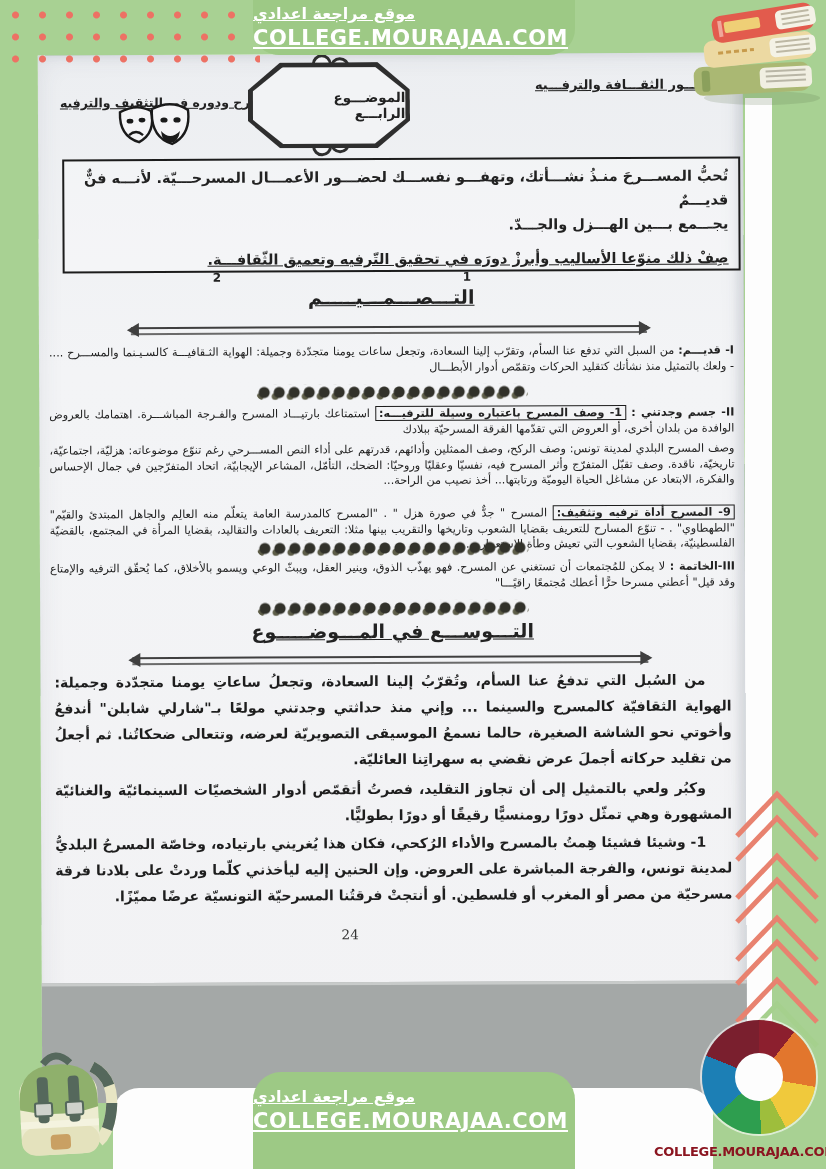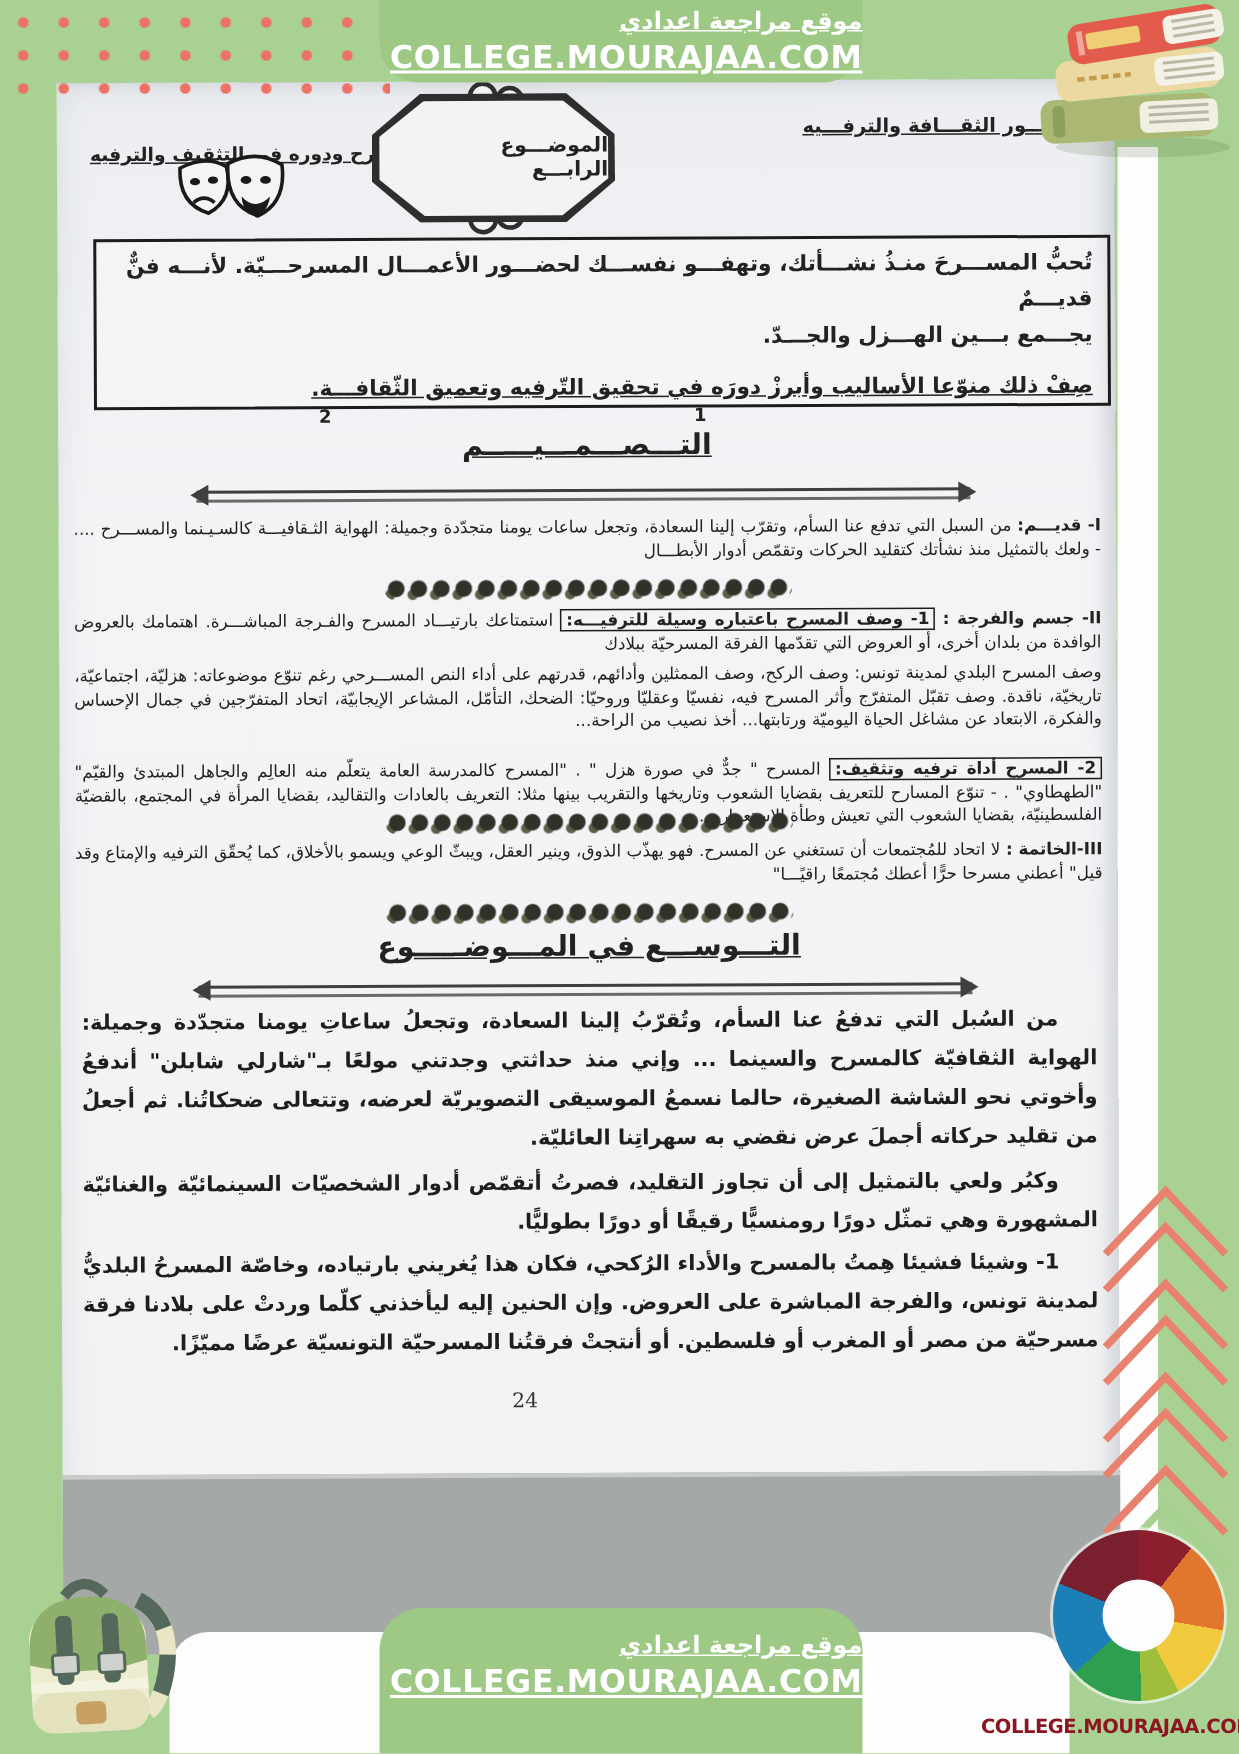--- a/index.html
+++ b/index.html
@@ -1,19 +1,19 @@
 <!DOCTYPE html>
 <html lang="ar"><head>
 <meta charset="utf-8">
 <style>
   html,body{margin:0;padding:0;}
   body{width:826px;height:1169px;position:relative;overflow:hidden;
        background:#a8d193;font-family:"DejaVu Sans","Liberation Sans",sans-serif;}
   
-  .tab{position:absolute;left:253px;width:322px;background:#9dc985;text-align:right;z-index:6;}
+  .tab{position:absolute;left:253px;width:322px;background:#9dc985;text-align:left;z-index:6;}
   .tab.top{top:0;height:55px;border-radius:0 0 26px 26px;padding-top:3px;box-sizing:border-box;}
   .tab.bottom{top:1072px;height:97px;border-radius:28px 28px 0 0;padding-top:14px;box-sizing:border-box;}
   .banner-ar{color:#fff;font-weight:bold;font-size:16px;text-decoration:underline;line-height:22px;}
   .banner-en{color:#fff;font-weight:bold;font-size:21px;text-decoration:underline;line-height:26px;letter-spacing:.5px;}
   
   .dots{position:absolute;left:2px;top:4px;width:258px;height:64px;z-index:4;
         background-image:radial-gradient(circle,#ed7164 3px,rgba(0,0,0,0) 4px);
         background-size:27px 22px;}
   .right-strip{position:absolute;left:745px;top:98px;width:27px;height:1006px;background:#fdfdfd;z-index:1;}
   .chevrons{position:absolute;left:735px;top:778px;z-index:3;}
@@ -171,35 +171,35 @@
     <div class="arrowline" style="left:92px;width:516px;top:272px;"></div>
 
     <div class="para" style="top:290px;">
       <span class="plabel">I- قديـــم:</span>
       <span>من السبل التي تدفع عنا السأم، وتقرّب إلينا السعادة، وتجعل ساعات يومنا متجدّدة وجميلة: الهواية الثـقافيـــة كالسـيـنما والمســـرح .... - ولعك بالتمثيل منذ نشأتك كتقليد الحركات وتقمّص أدوار الأبطـــال</span>
     </div>
 
     <div class="sep" style="top:330px;"></div>
 
     <div class="para" style="top:352px;">
-      <span class="plabel">II- جسم والفرجة :</span>
+      <span class="plabel">II- جسم وجدتني :</span>
       <span class="boxed">1- وصف المسرح باعتباره وسيلة للترفيـــه:</span>
       <span>استمتاعك بارتيـــاد المسرح والفـرجة المباشـــرة. اهتمامك بالعروض الوافدة من بلدان أخرى، أو العروض التي تقدّمها الفرقة المسرحيّة ببلادك</span>
     </div>
     <div class="para" style="top:388px;">وصف المسرح البلدي لمدينة تونس: وصف الركح، وصف الممثلين وأدائهم، قدرتهم على أداء النص المســـرحي رغم تنوّع موضوعاته: هزليّة، اجتماعيّة، تاريخيّة، ناقدة. وصف تقبّل المتفرّج وأثر المسرح فيه، نفسيّا وعقليّا وروحيّا: الضحك، التأمّل، المشاعر الإيجابيّة، اتحاد المتفرّجين في جمال الإحساس والفكرة، الابتعاد عن مشاغل الحياة اليوميّة ورتابتها... أخذ نصيب من الراحة...</div>
     <div class="para" style="top:452px;">
-      <span class="boxed">2- المسرح أداة ترفيه وتثقيف:</span>
+      <span class="boxed">9- المسرح أداة ترفيه وتثقيف:</span>
       <span>المسرح " جدٌّ في صورة هزل " . "المسرح كالمدرسة العامة يتعلّم منه العالِم والجاهل المبتدئ والقيّم" "الطهطاوي" . - تنوّع المسارح للتعريف بقضايا الشعوب وتاريخها والتقريب بينها مثلا: التعريف بالعادات والتقاليد، بقضايا المرأة في المجتمع، بالقضيّة الفلسطينيّة، بقضايا الشعوب التي تعيش وطأة الاستعمار....</span>
     </div>
 
     <div class="sep" style="top:486px;"></div>
 
     <div class="para" style="top:506px;">
       <span class="plabel">III-الخاتمة :</span>
-      <span>لا اتحاد للمُجتمعات أن تستغني عن المسرح. فهو يهذّب الذوق، وينير العقل، ويبثّ الوعي ويسمو بالأخلاق، كما يُحقّق الترفيه والإمتاع وقد قيل" أعطني مسرحا حرًّا أعطك مُجتمعًا راقيًـــا"</span>
+      <span>لا يمكن للمُجتمعات أن تستغني عن المسرح. فهو يهذّب الذوق، وينير العقل، ويبثّ الوعي ويسمو بالأخلاق، كما يُحقّق الترفيه والإمتاع وقد قيل" أعطني مسرحا حرًّا أعطك مُجتمعًا راقيًـــا"</span>
     </div>
 
     <div class="sep" style="top:546px;"></div>
 
     <div class="sec-title" style="top:566px;">التـــوســـع في المـــوضـــــوع</div>
     <div class="arrowline" style="left:92px;width:516px;top:602px;"></div>
 
     <div class="exp indent" style="top:614px;">من السُبل التي تدفعُ عنا السأم، وتُقرّبُ إلينا السعادة، وتجعلُ ساعاتِ يومنا متجدّدة وجميلة: الهواية الثقافيّة كالمسرح والسينما ... وإني منذ حداثتي وجدتني مولعًا بـ"شارلي شابلن" أندفعُ وأخوتي نحو الشاشة الصغيرة، حالما نسمعُ الموسيقى التصويريّة لعرضه، وتتعالى ضحكاتُنا. ثم أجعلُ من تقليد حركاته أجملَ عرض نقضي به سهراتِنا العائليّة.</div>
     <div class="exp indent" style="top:722px;">وكبُر ولعي بالتمثيل إلى أن تجاوز التقليد، فصرتُ أتقمّص أدوار الشخصيّات السينمائيّة والغنائيّة المشهورة وهي تمثّل دورًا رومنسيًّا رقيقًا أو دورًا بطوليًّا.</div>
     <div class="exp indent" style="top:776px;">1- وشيئا فشيئا هِمتُ بالمسرح والأداء الرُكحي، فكان هذا يُغريني بارتياده، وخاصّة المسرحُ البلديُّ لمدينة تونس، والفرجة المباشرة على العروض. وإن الحنين إليه ليأخذني كلّما وردتْ على بلادنا فرقة مسرحيّة من مصر أو المغرب أو فلسطين. أو أنتجتْ فرقتُنا المسرحيّة التونسيّة عرضًا مميّزًا.</div>

